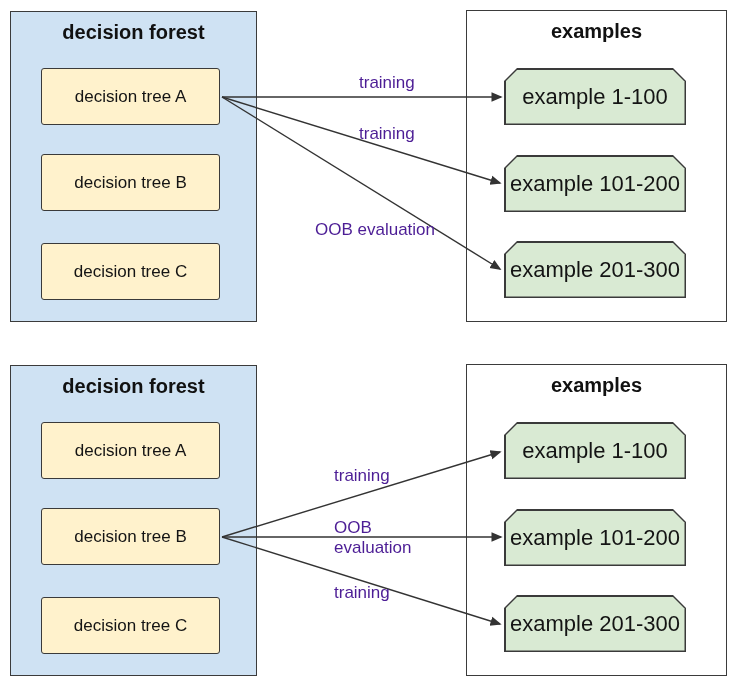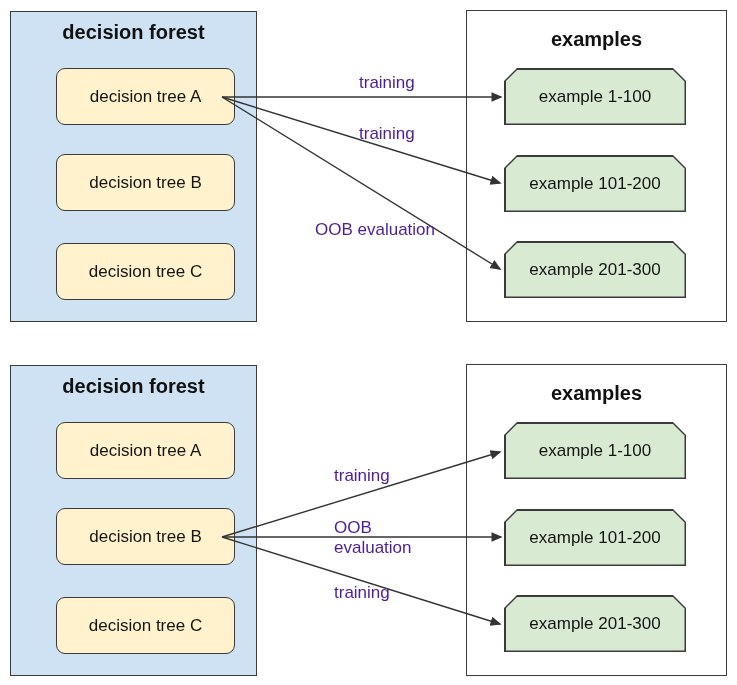--- a/index.html
+++ b/index.html
@@ -6,34 +6,34 @@
   .canvas{
     position:relative;width:737px;height:685px;background:#ffffff;
     font-family:"Liberation Sans",sans-serif;color:#141414;overflow:hidden;
   }
   .panel{position:absolute;left:0;width:737px;height:331px;padding-left:14px;}
   .outer-box{position:absolute;box-sizing:border-box;border:1.5px solid #3b3b3b;}
   .forest-box{left:10px;top:11px;width:247px;height:311px;background:#cfe2f3;}
   .examples-box{left:466px;top:10px;width:261px;height:312px;background:#ffffff;}
   .box-title{position:absolute;font-size:20px;font-weight:bold;text-align:center;color:#111;}
   .forest-title{left:10px;top:21px;width:247px;}
-  .examples-title{left:466px;top:28px;width:261px;}
+  .examples-title{left:466px;top:20px;width:261px;}
   .tree-node{
-    position:absolute;left:56px;width:179px;height:57px;box-sizing:border-box;
-    background:#fff2cc;border:1.6px solid #3a3a3a;border-radius:9px;
+    position:absolute;left:41px;width:179px;height:57px;box-sizing:border-box;
+    background:#fff2cc;border:1.6px solid #3a3a3a;border-radius:3px;
     display:flex;align-items:center;justify-content:center;font-size:17px;
   }
   .plaque{
     position:absolute;left:504px;width:182px;height:57px;background:#3a3a3a;
     clip-path:polygon(13px 0, calc(100% - 13px) 0, 100% 13px, 100% 100%, 0 100%, 0 13px);
   }
   .plaque-fill{
     position:absolute;inset:1.5px;background:#d9ead3;
     clip-path:polygon(12px 0, calc(100% - 12px) 0, 100% 12px, 100% 100%, 0 100%, 0 12px);
-    display:flex;align-items:center;justify-content:center;font-size:17px;
+    display:flex;align-items:center;justify-content:center;font-size:22px;
   }
   .arrow-label{position:absolute;font-size:17px;line-height:20px;color:#4c1d95;white-space:nowrap;}
   .arrow-label.wrap{white-space:normal;width:84px;}
   svg.arrows{position:absolute;left:0;top:0;pointer-events:none;}
   svg.arrows line{stroke:#333333;stroke-width:1.4;}
 </style>
 </head>
 <body>
 
 <div class="canvas">

